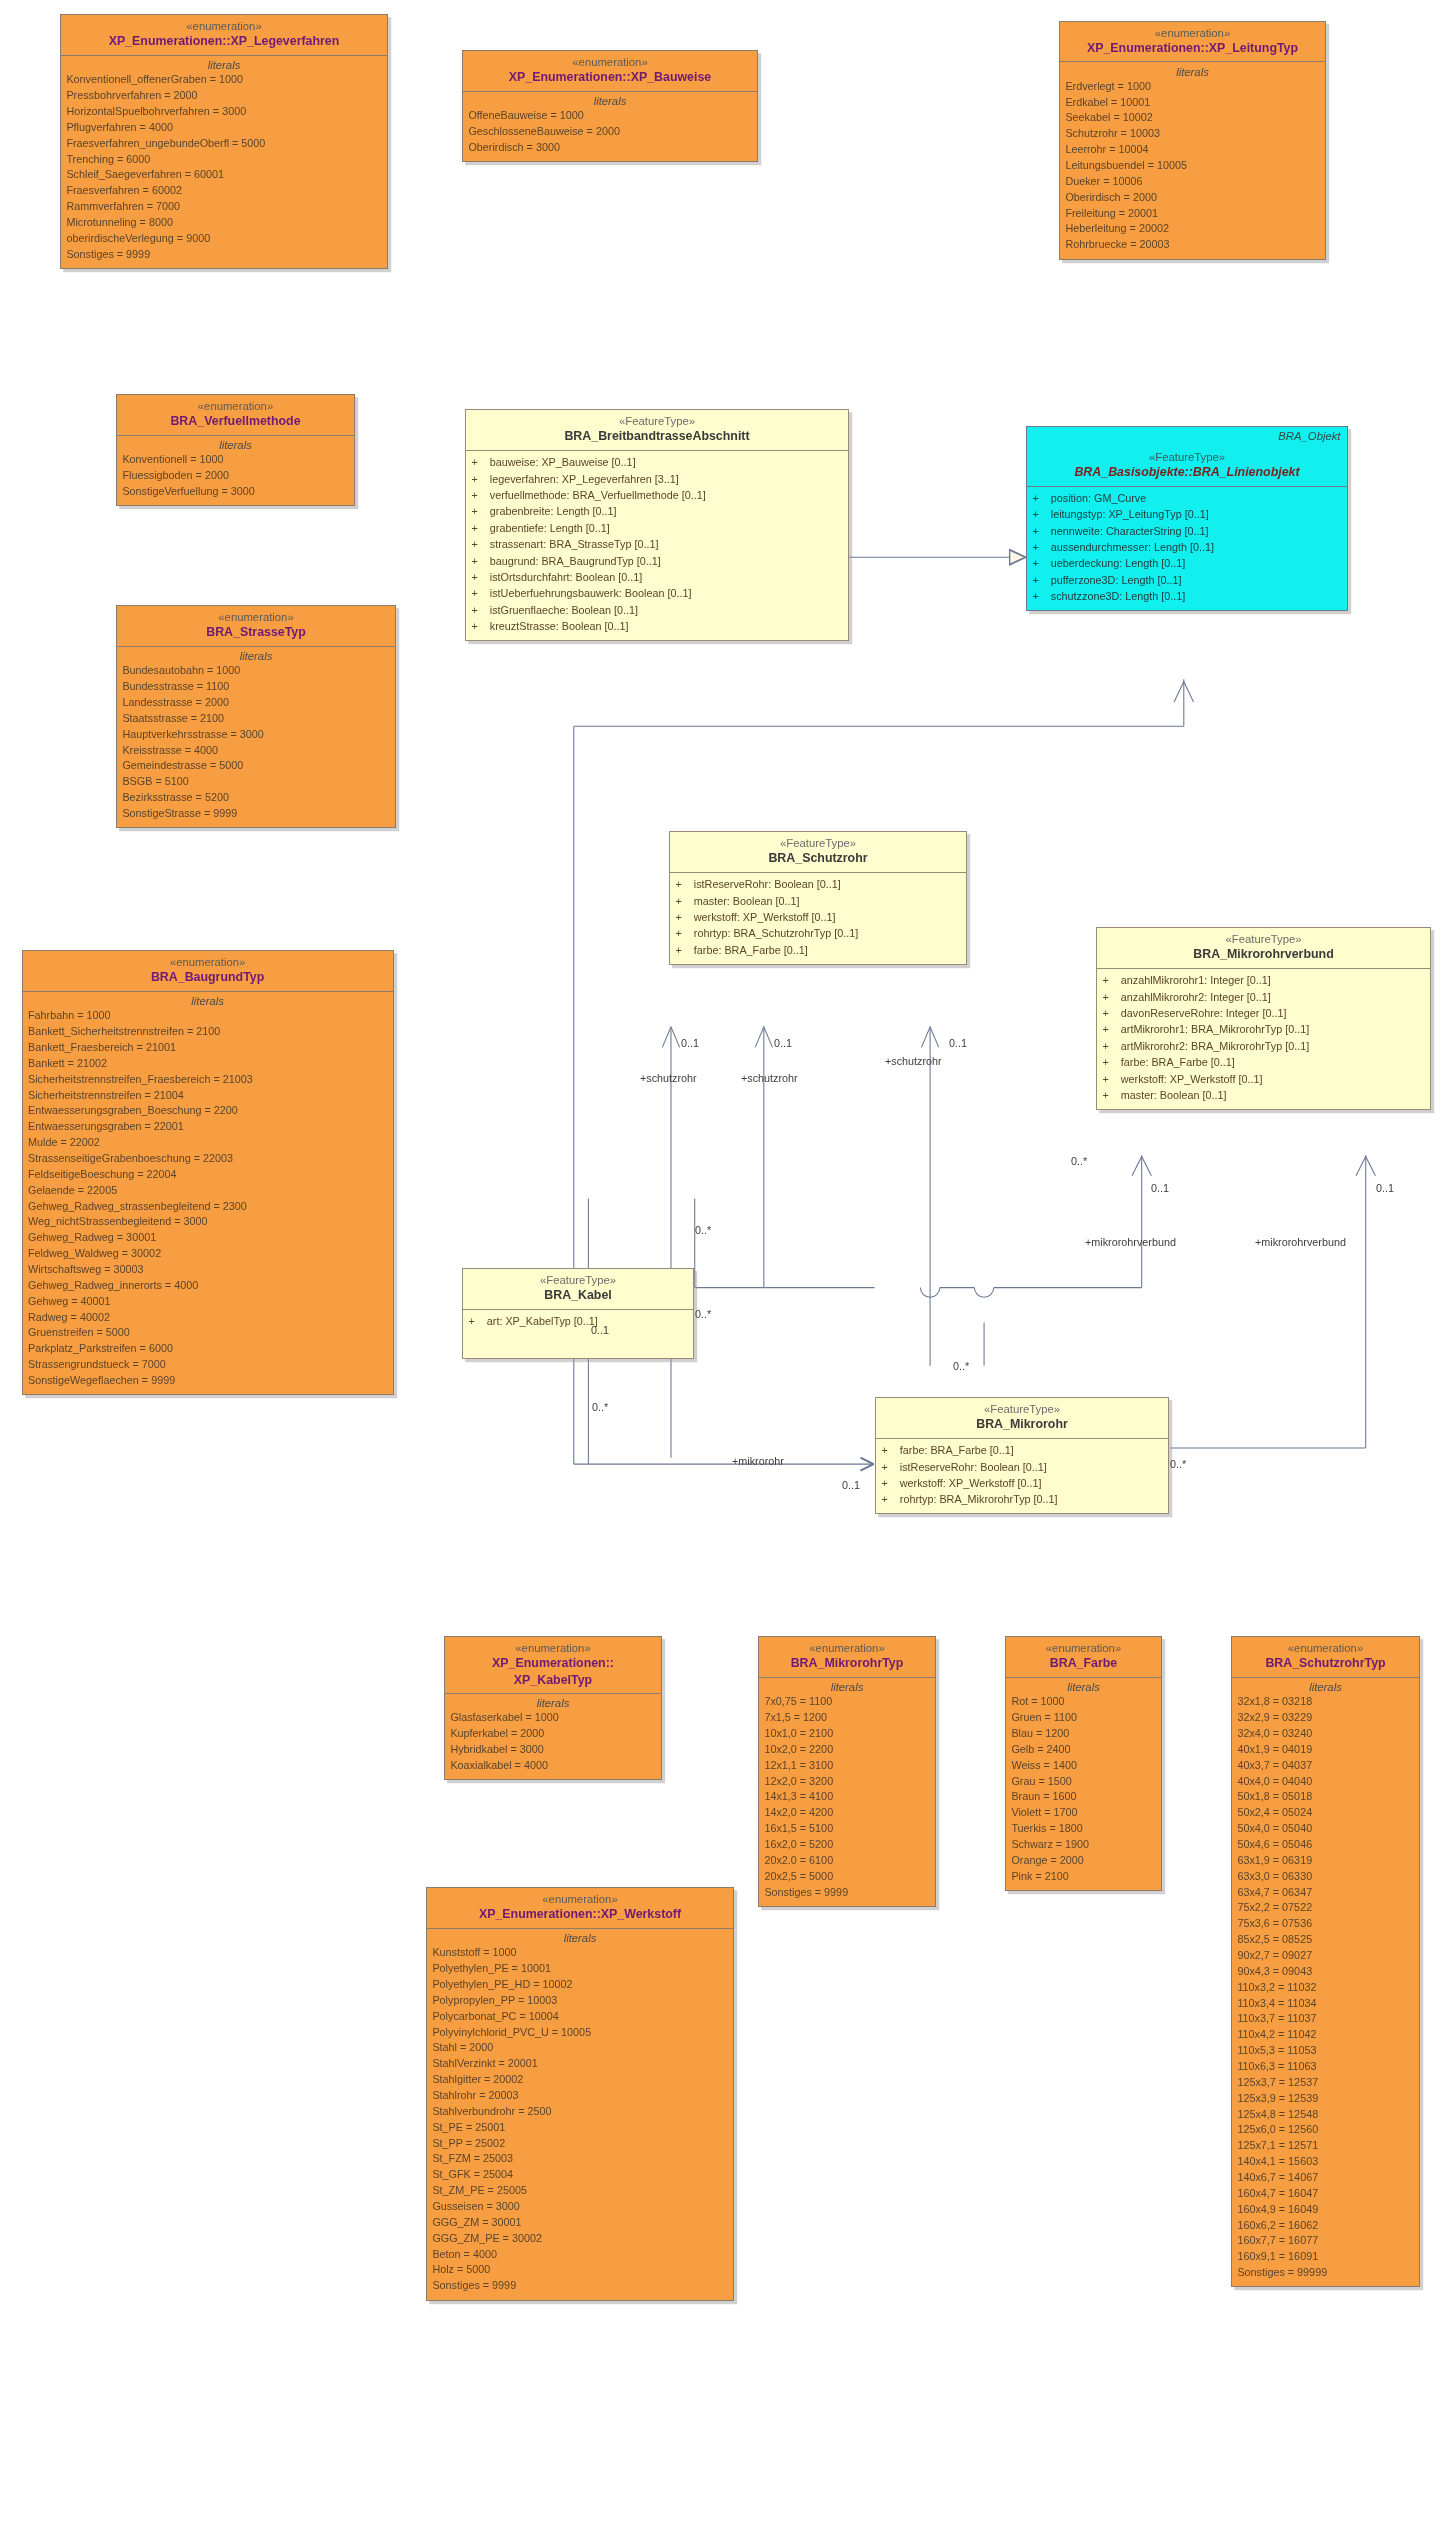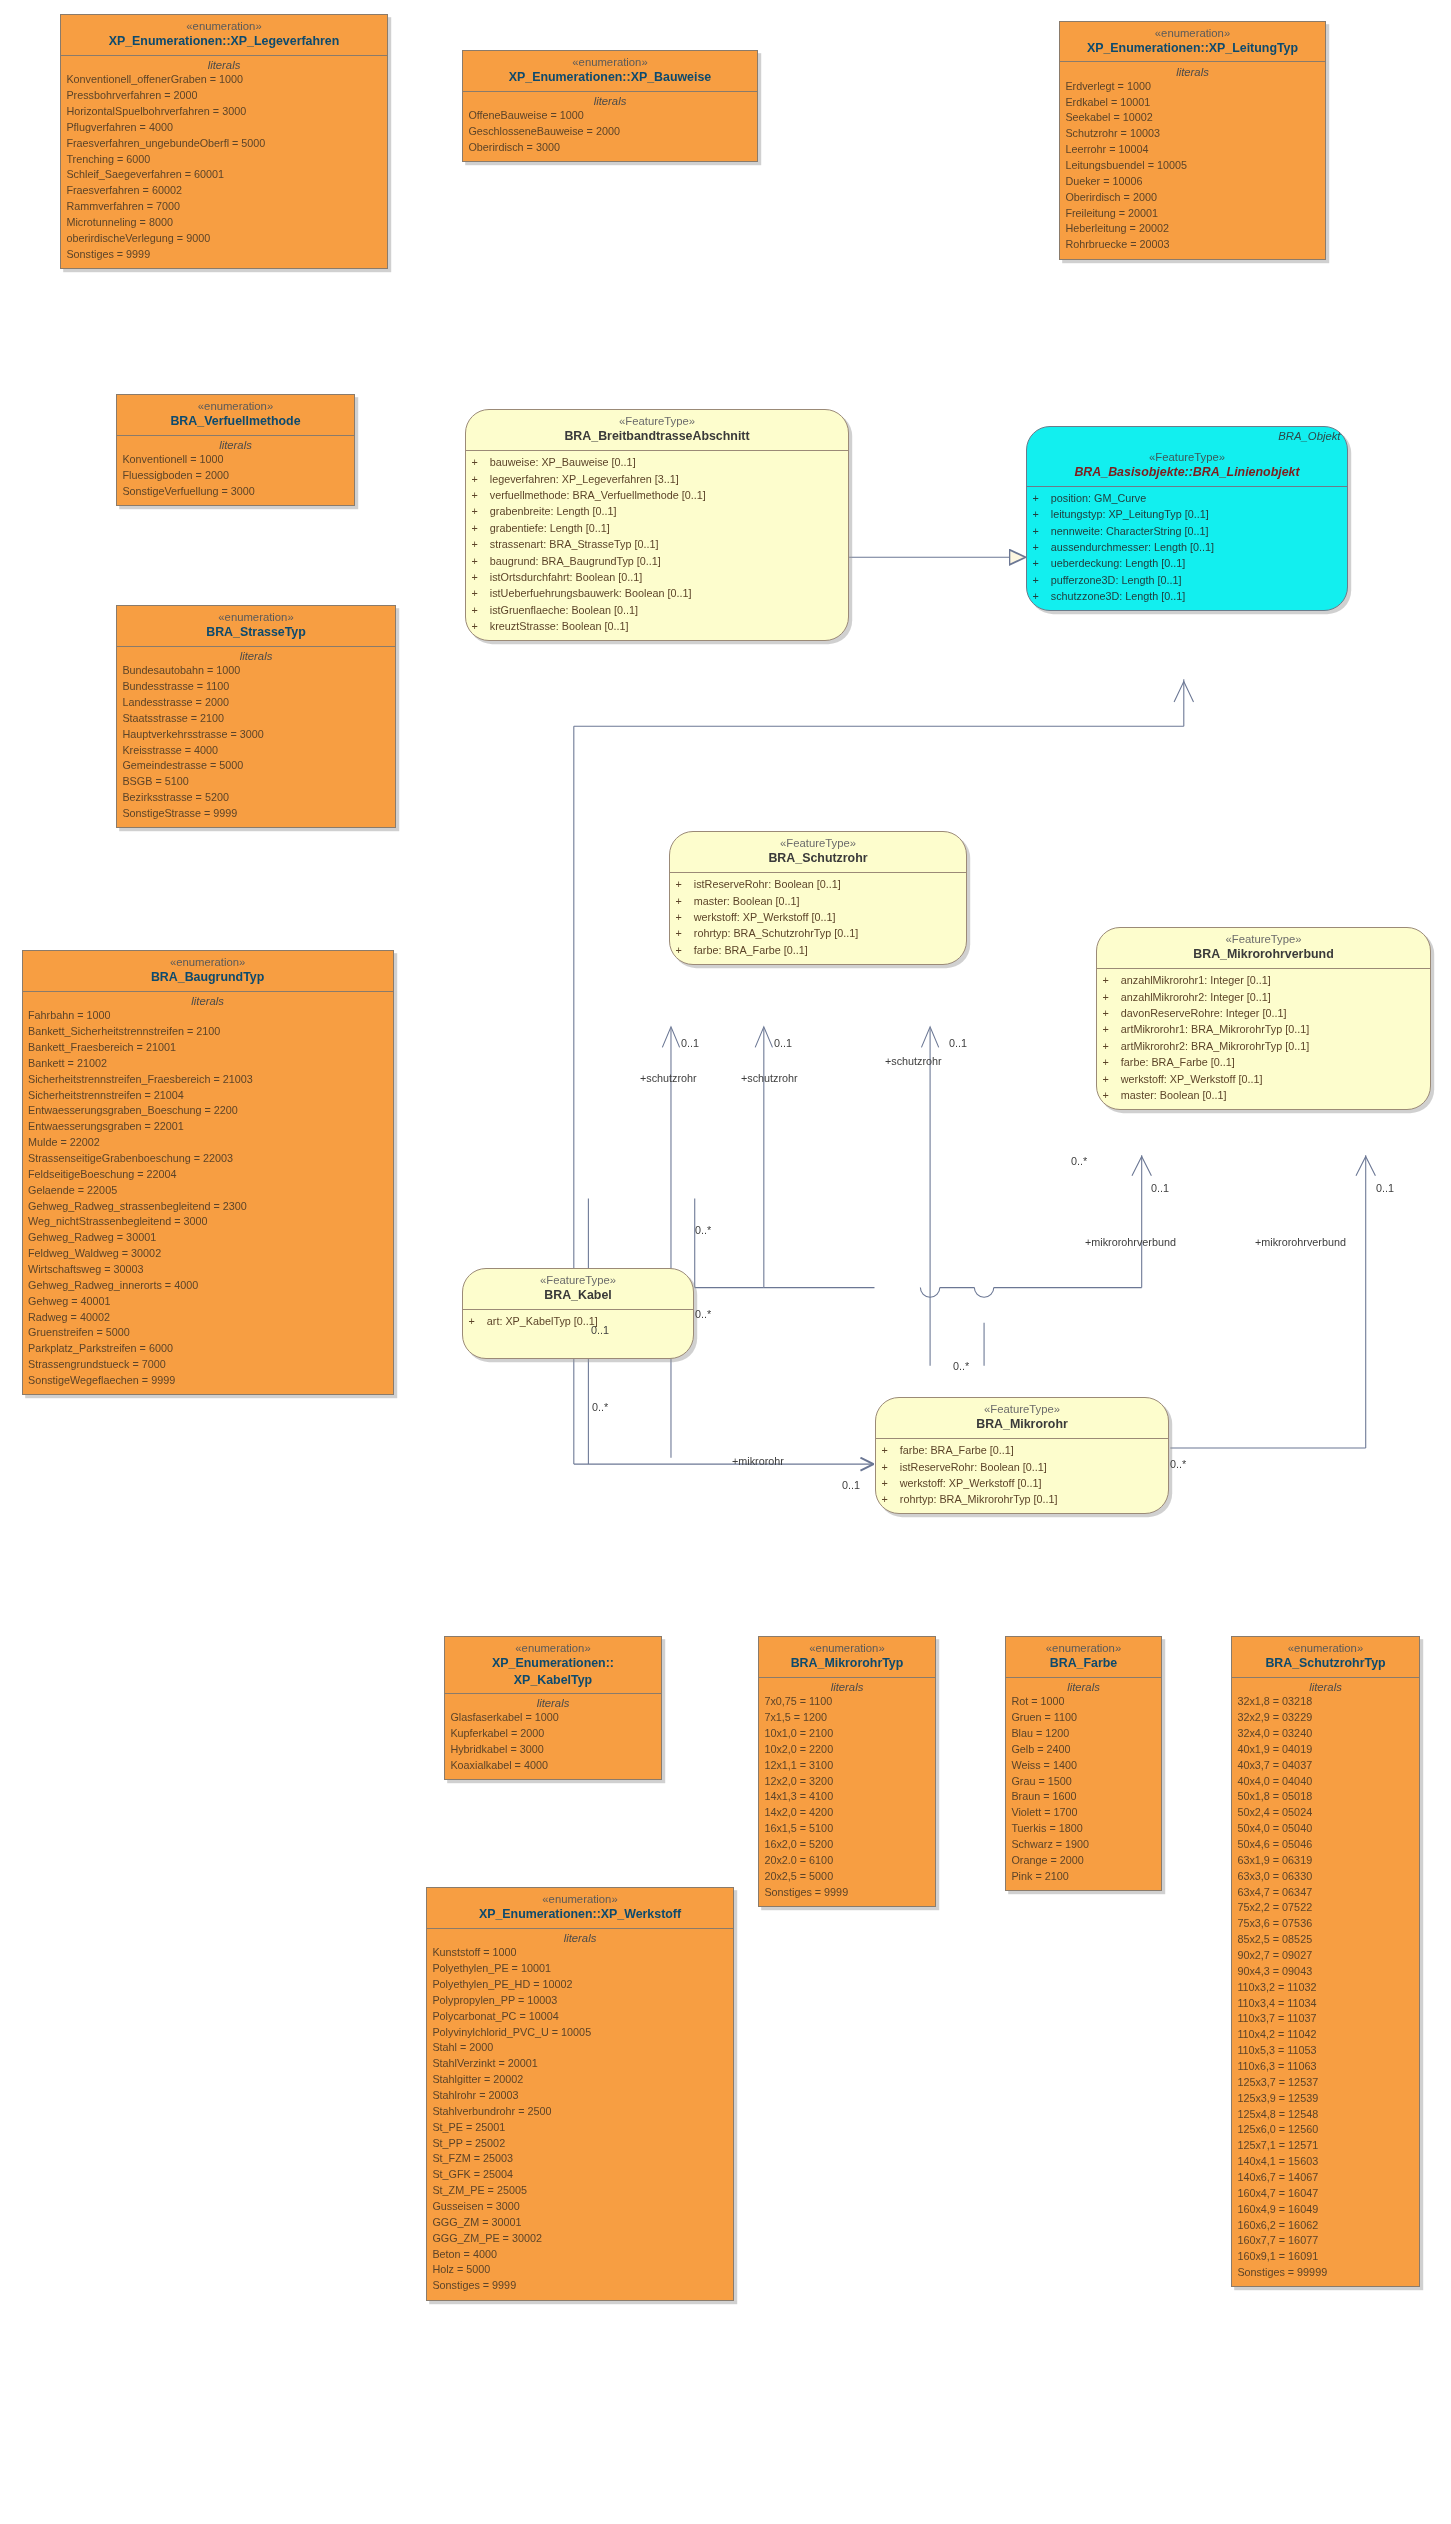--- a/index.html
+++ b/index.html
@@ -12,24 +12,24 @@
   .uml .hdr{padding:4.3px 3.2px 5.4px 3.2px;text-align:center;}
   .uml .stereo{font-size:11.3px;color:#5a5a5a;line-height:1.25;}
   .uml .cname{font-size:12.4px;font-weight:bold;color:#3d3d3d;line-height:1.3;}
   .uml .sep{border-top:1.1px solid #8a7b6b;}
   .uml .body{padding:3.2px 5.4px 5.4px 5.4px;}
   .uml .literals{font-size:11.3px;font-style:italic;color:#4a4a4a;text-align:center;margin-bottom:1.1px;}
   .uml .lit{font-size:10.8px;color:#5c4429;line-height:1.47;white-space:nowrap;}
 
   
   .enum{background:#f79e42;}
-  .enum .cname{color:#0c4a6e;}
+  .enum .cname{color:#701a75;}
 
   
-  .ft{background:#fdfdcd;border-color:#9b8a77;border-radius:24px;}
+  .ft{background:#fdfdcd;border-color:#9b8a77;}
   .ft .stereo{color:#6b6b6b;}
   .ft .cname{color:#3a3a3a;}
   .ft .sep{border-top:1.1px solid #9b8a77;}
   .ft .attr{font-size:10.8px;color:#5c4429;line-height:1.52;white-space:nowrap;display:flex;}
   .ft .attr .vis{display:inline-block;width:18.4px;color:#5c4429;}
 
   
   .cy{background:#12efef;border-color:#6a7b8a;}
   .cy .stereo{color:#3b5a5a;}
   .cy .cname{color:#7f1d1d;font-style:italic;}

